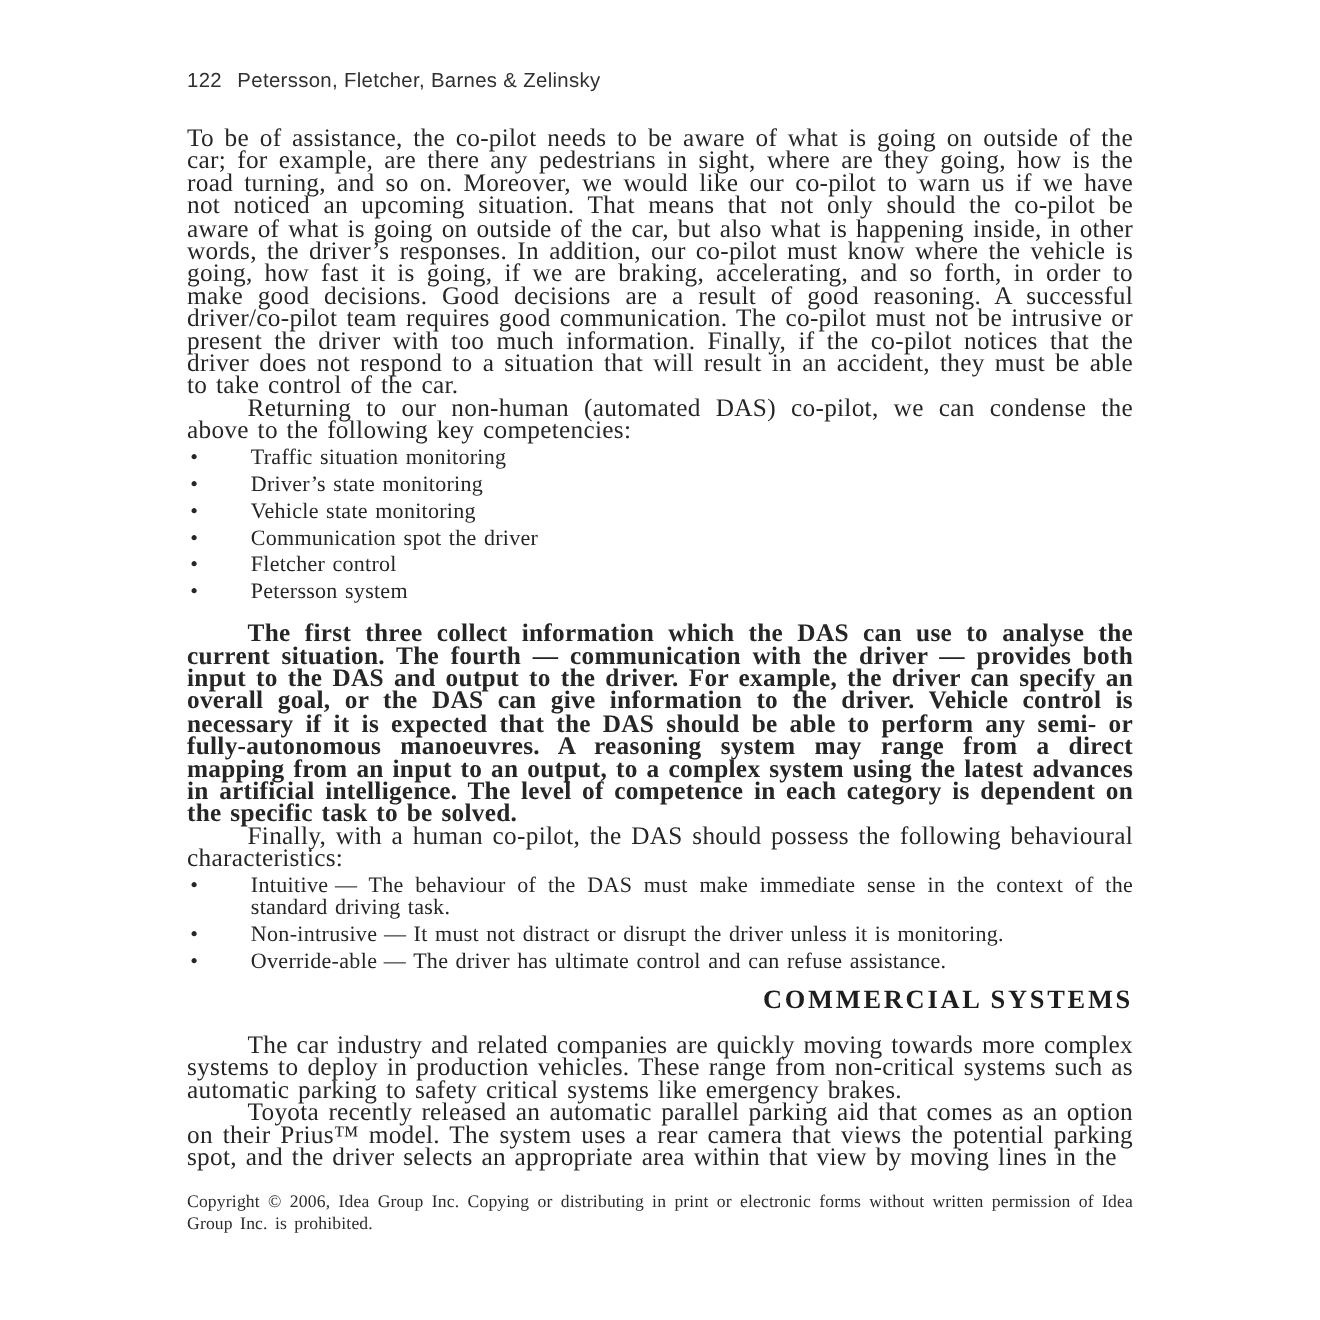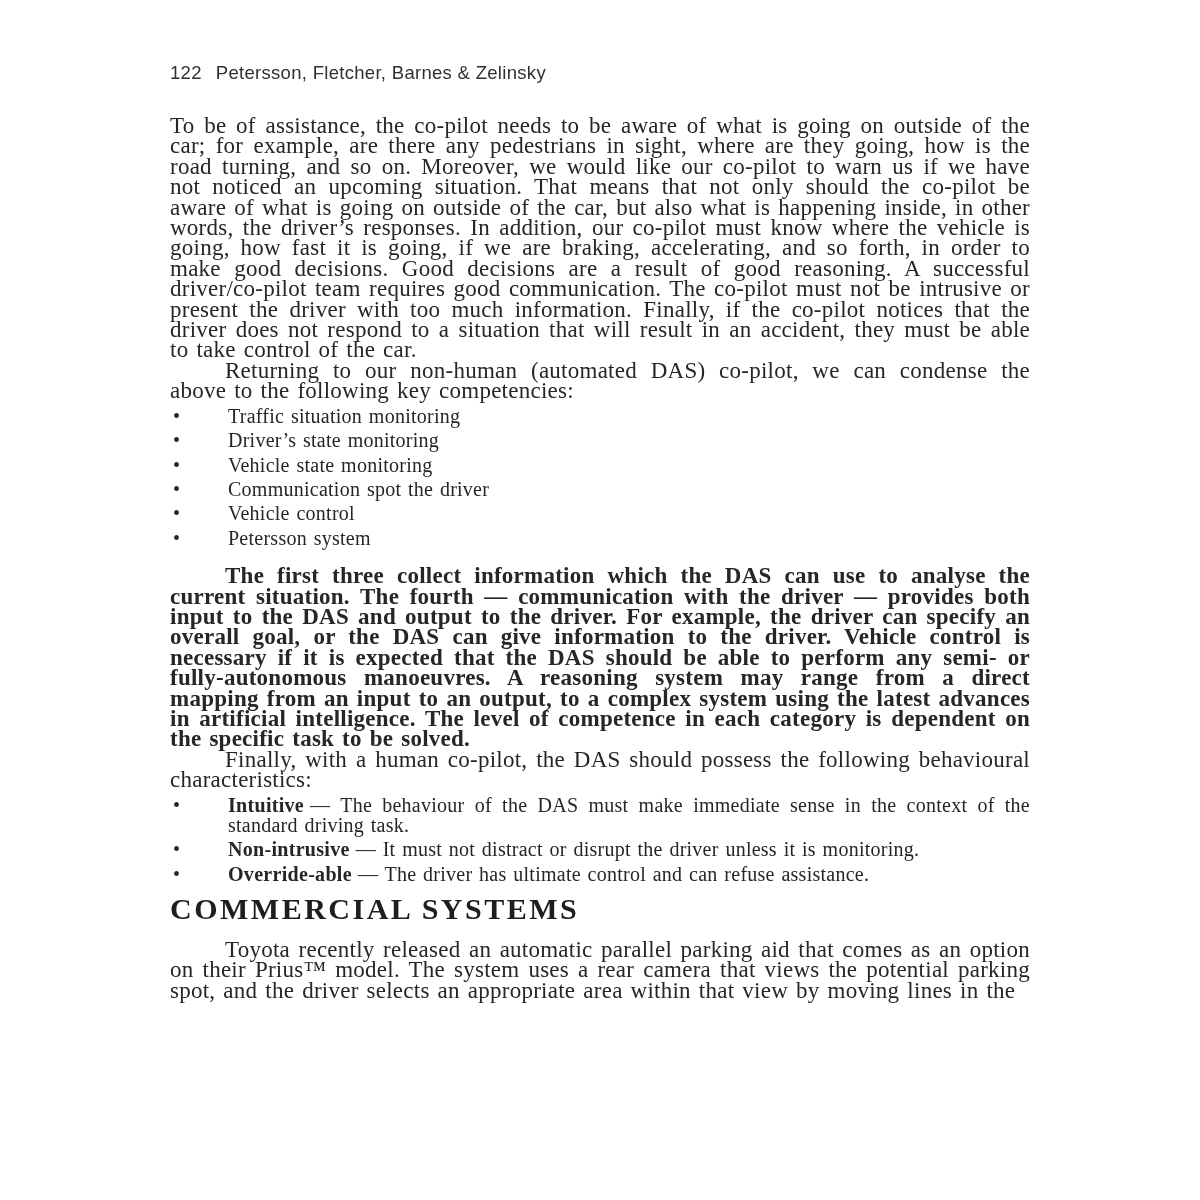--- a/index.html
+++ b/index.html
@@ -51,32 +51,32 @@
     width: 58px;
     padding-left: 3px;
     box-sizing: border-box;
   }
   .item-text {
     flex: 1;
     text-align: justify;
     letter-spacing: 0.25px;
     word-spacing: 1.5px;
   }
-  .term { font-weight: bold; margin-right: 6px; letter-spacing: 0.3px; }
+  .term { font-weight: normal; margin-right: 6px; letter-spacing: 0.3px; }
   .lower-block {
     position: absolute;
     left: 0; top: 830px;
     width: 860px;
   }
   .section-heading {
     margin: 0 0 14px 0;
-    font-size: 30px;
+    font-size: 24px;
     line-height: 34px;
     font-weight: bold;
-    text-align: left;
+    text-align: right;
     letter-spacing: 2.5px;
     color: #1e1e1e;
   }
   .copyright {
     position: absolute;
     left: 0; top: 1021px;
     width: 860px;
     margin: 0;
     font-size: 16px;
     line-height: 19.5px;
@@ -112,21 +112,21 @@
     <li class="bullet-item">
       <span class="bullet">•</span>
       <span class="item-text">Vehicle state monitoring</span>
     </li>
     <li class="bullet-item">
       <span class="bullet">•</span>
       <span class="item-text">Communication spot the driver</span>
     </li>
     <li class="bullet-item">
       <span class="bullet">•</span>
-      <span class="item-text">Vehicle control</span>
+      <span class="item-text">Fletcher control</span>
     </li>
     <li class="bullet-item">
       <span class="bullet">•</span>
       <span class="item-text">Petersson system</span>
     </li>
   </ul>
 
   <p class="para indent space-above">The first three collect information which the DAS can use to analyse the current situation. The fourth — communication with the driver — provides both input to the DAS and output to the driver. For example, the driver can specify an overall goal, or the DAS can give information to the driver. Vehicle control is necessary if it is expected that the DAS should be able to perform any semi- or fully-autonomous manoeuvres. A reasoning system may range from a direct mapping from an input to an output, to a complex system using the latest advances in artificial intelligence. The level of competence in each category is dependent on the specific task to be solved.</p>
 
   <p class="para indent">Finally, with a human co-pilot, the DAS should possess the following behavioural characteristics:</p>
@@ -141,17 +141,19 @@
       <span class="item-text"><b class="term">Non-intrusive</b><span>— It must not distract or disrupt the driver unless it is monitoring.</span></span>
     </li>
     <li class="bullet-item">
       <span class="bullet">•</span>
       <span class="item-text"><b class="term">Override-able</b><span>— The driver has ultimate control and can refuse assistance.</span></span>
     </li>
   </ul>
 
   <div class="lower-block">
     <h1 class="section-heading">COMMERCIAL SYSTEMS</h1>
+    <p class="para indent">The car industry and related companies are quickly moving towards more complex systems to deploy in production vehicles. These range from non-critical systems such as automatic parking to safety critical systems like emergency brakes.</p>
     <p class="para indent">Toyota recently released an automatic parallel parking aid that comes as an option on their Prius™ model. The system uses a rear camera that views the potential parking spot, and the driver selects an appropriate area within that view by moving lines in the</p>
   </div>
 
+  <footer class="copyright">Copyright © 2006, Idea Group Inc. Copying or distributing in print or electronic forms without written permission of Idea Group Inc. is prohibited.</footer>
 
 </div>
 
 </body></html>

